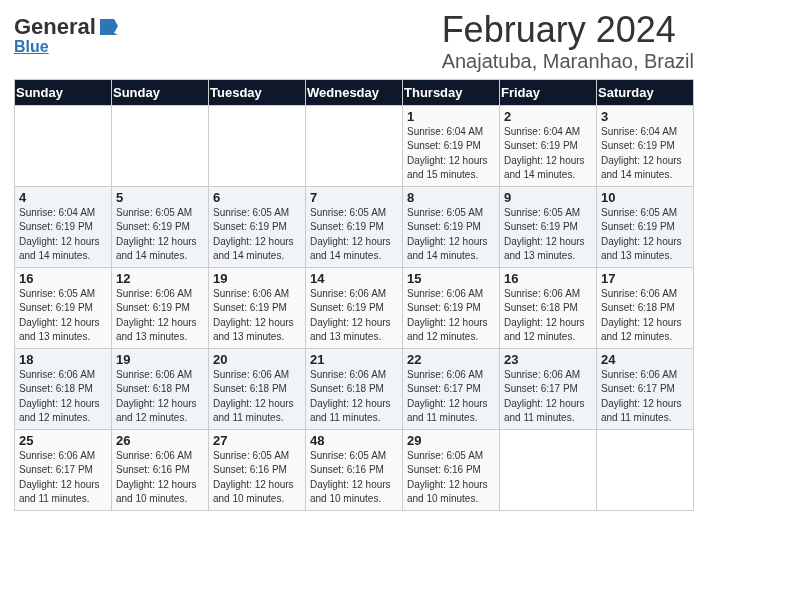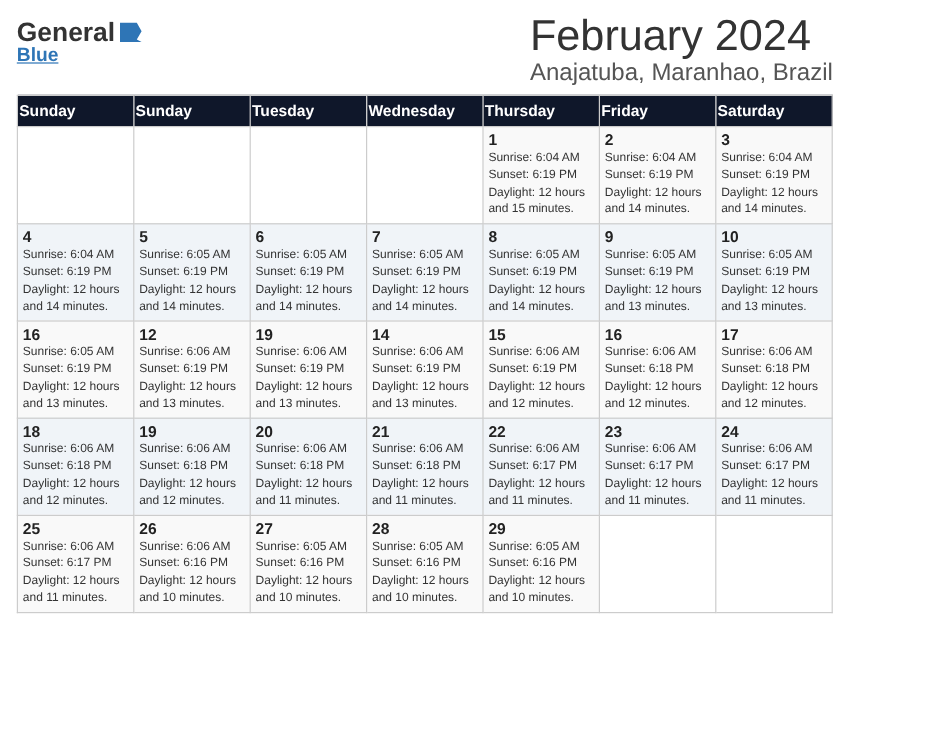--- a/index.html
+++ b/index.html
@@ -233,21 +233,21 @@
           </td>
           <td>
             <span class="day-num">26</span>
             <div class="day-info">Sunrise: 6:06 AM<br>Sunset: 6:16 PM<br>Daylight: 12 hours<br>and 10 minutes.</div>
           </td>
           <td>
             <span class="day-num">27</span>
             <div class="day-info">Sunrise: 6:05 AM<br>Sunset: 6:16 PM<br>Daylight: 12 hours<br>and 10 minutes.</div>
           </td>
           <td>
-            <span class="day-num">28</span>
+            <span class="day-num">48</span>
             <div class="day-info">Sunrise: 6:05 AM<br>Sunset: 6:16 PM<br>Daylight: 12 hours<br>and 10 minutes.</div>
           </td>
           <td>
             <span class="day-num">29</span>
             <div class="day-info">Sunrise: 6:05 AM<br>Sunset: 6:16 PM<br>Daylight: 12 hours<br>and 10 minutes.</div>
           </td>
           <td class="empty-cell"></td>
           <td class="empty-cell"></td>
         </tr>
       </tbody>

